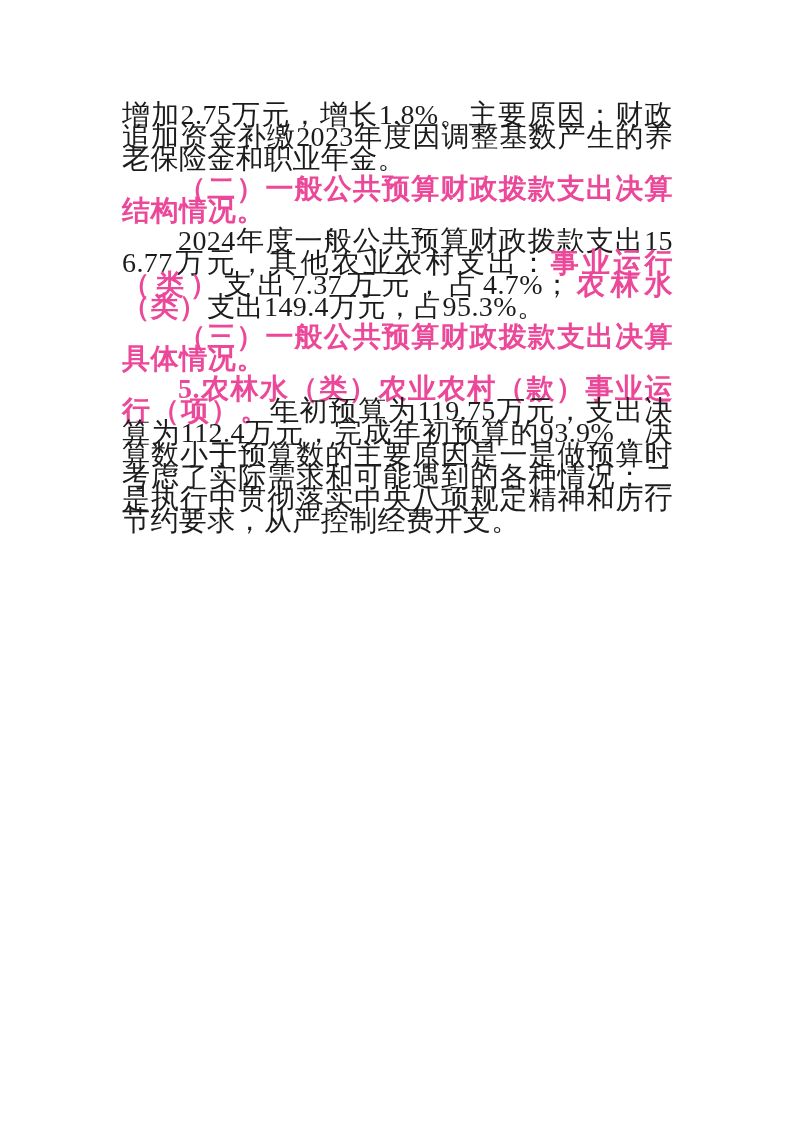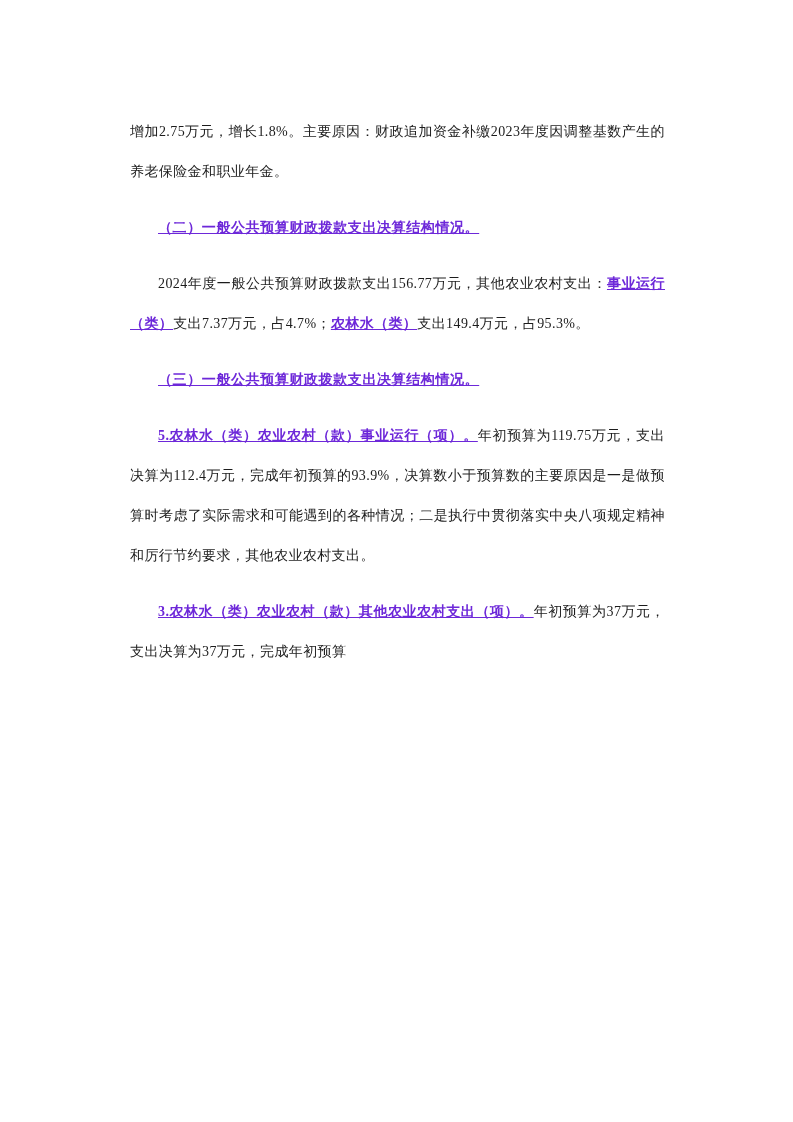--- a/index.html
+++ b/index.html
@@ -16,35 +16,34 @@
     box-sizing: border-box;
     padding: 96px 112px 0 114px;
     overflow: hidden;
     font-family: "Liberation Serif", "DejaVu Serif", serif;
     color: #1c1c1c;
   }
   .doc-body {
     width: 100%;
   }
   .para {
-    margin: 16px;
-    font-size: 14px;
-    line-height: 40px;
+    margin: 8px;
+    font-size: 28px;
+    line-height: 22px;
     text-align: justify;
     text-justify: inter-character;
     letter-spacing: 0.4px;
     word-break: break-all;
   }
   .para.indent {
     text-indent: 2em;
   }
   .seg-bold {
     font-weight: bold;
-    color: #6d28d9;
-    text-decoration: underline;
+    color: #ec4899;
   }
   .seg-regular {
     font-weight: normal;
   }
   .heading .seg-bold {
     letter-spacing: 0.6px;
   }
 </style>
 </head>
 <body>
@@ -58,27 +57,24 @@
 
     <p class="para indent heading">
       <span class="seg-bold">（二）一般公共预算财政拨款支出决算结构情况。</span>
     </p>
 
     <p class="para indent">
       <span class="seg-regular">2024年度一般公共预算财政拨款支出156.77万元，其他农业农村支出：</span><span class="seg-bold">事业运行（类）</span><span class="seg-regular">支出7.37万元，占4.7%；</span><span class="seg-bold">农林水（类）</span><span class="seg-regular">支出149.4万元，占95.3%。</span>
     </p>
 
     <p class="para indent heading">
-      <span class="seg-bold">（三）一般公共预算财政拨款支出决算结构情况。</span>
+      <span class="seg-bold">（三）一般公共预算财政拨款支出决算具体情况。</span>
     </p>
 
 
 
     <p class="para indent">
-      <span class="seg-bold">5.农林水（类）农业农村（款）事业运行（项）。</span><span class="seg-regular">年初预算为119.75万元，支出决算为112.4万元，完成年初预算的93.9%，决算数小于预算数的主要原因是一是做预算时考虑了实际需求和可能遇到的各种情况；二是执行中贯彻落实中央八项规定精神和厉行节约要求，其他农业农村支出。</span>
+      <span class="seg-bold">5.农林水（类）农业农村（款）事业运行（项）。</span><span class="seg-regular">年初预算为119.75万元，支出决算为112.4万元，完成年初预算的93.9%，决算数小于预算数的主要原因是一是做预算时考虑了实际需求和可能遇到的各种情况；二是执行中贯彻落实中央八项规定精神和厉行节约要求，从严控制经费开支。</span>
     </p>
 
-    <p class="para indent">
-      <span class="seg-bold">3.农林水（类）农业农村（款）其他农业农村支出（项）。</span><span class="seg-regular">年初预算为37万元，支出决算为37万元，完成年初预算</span>
-    </p>
 
   </div>
 </div>
 
 </body></html>

